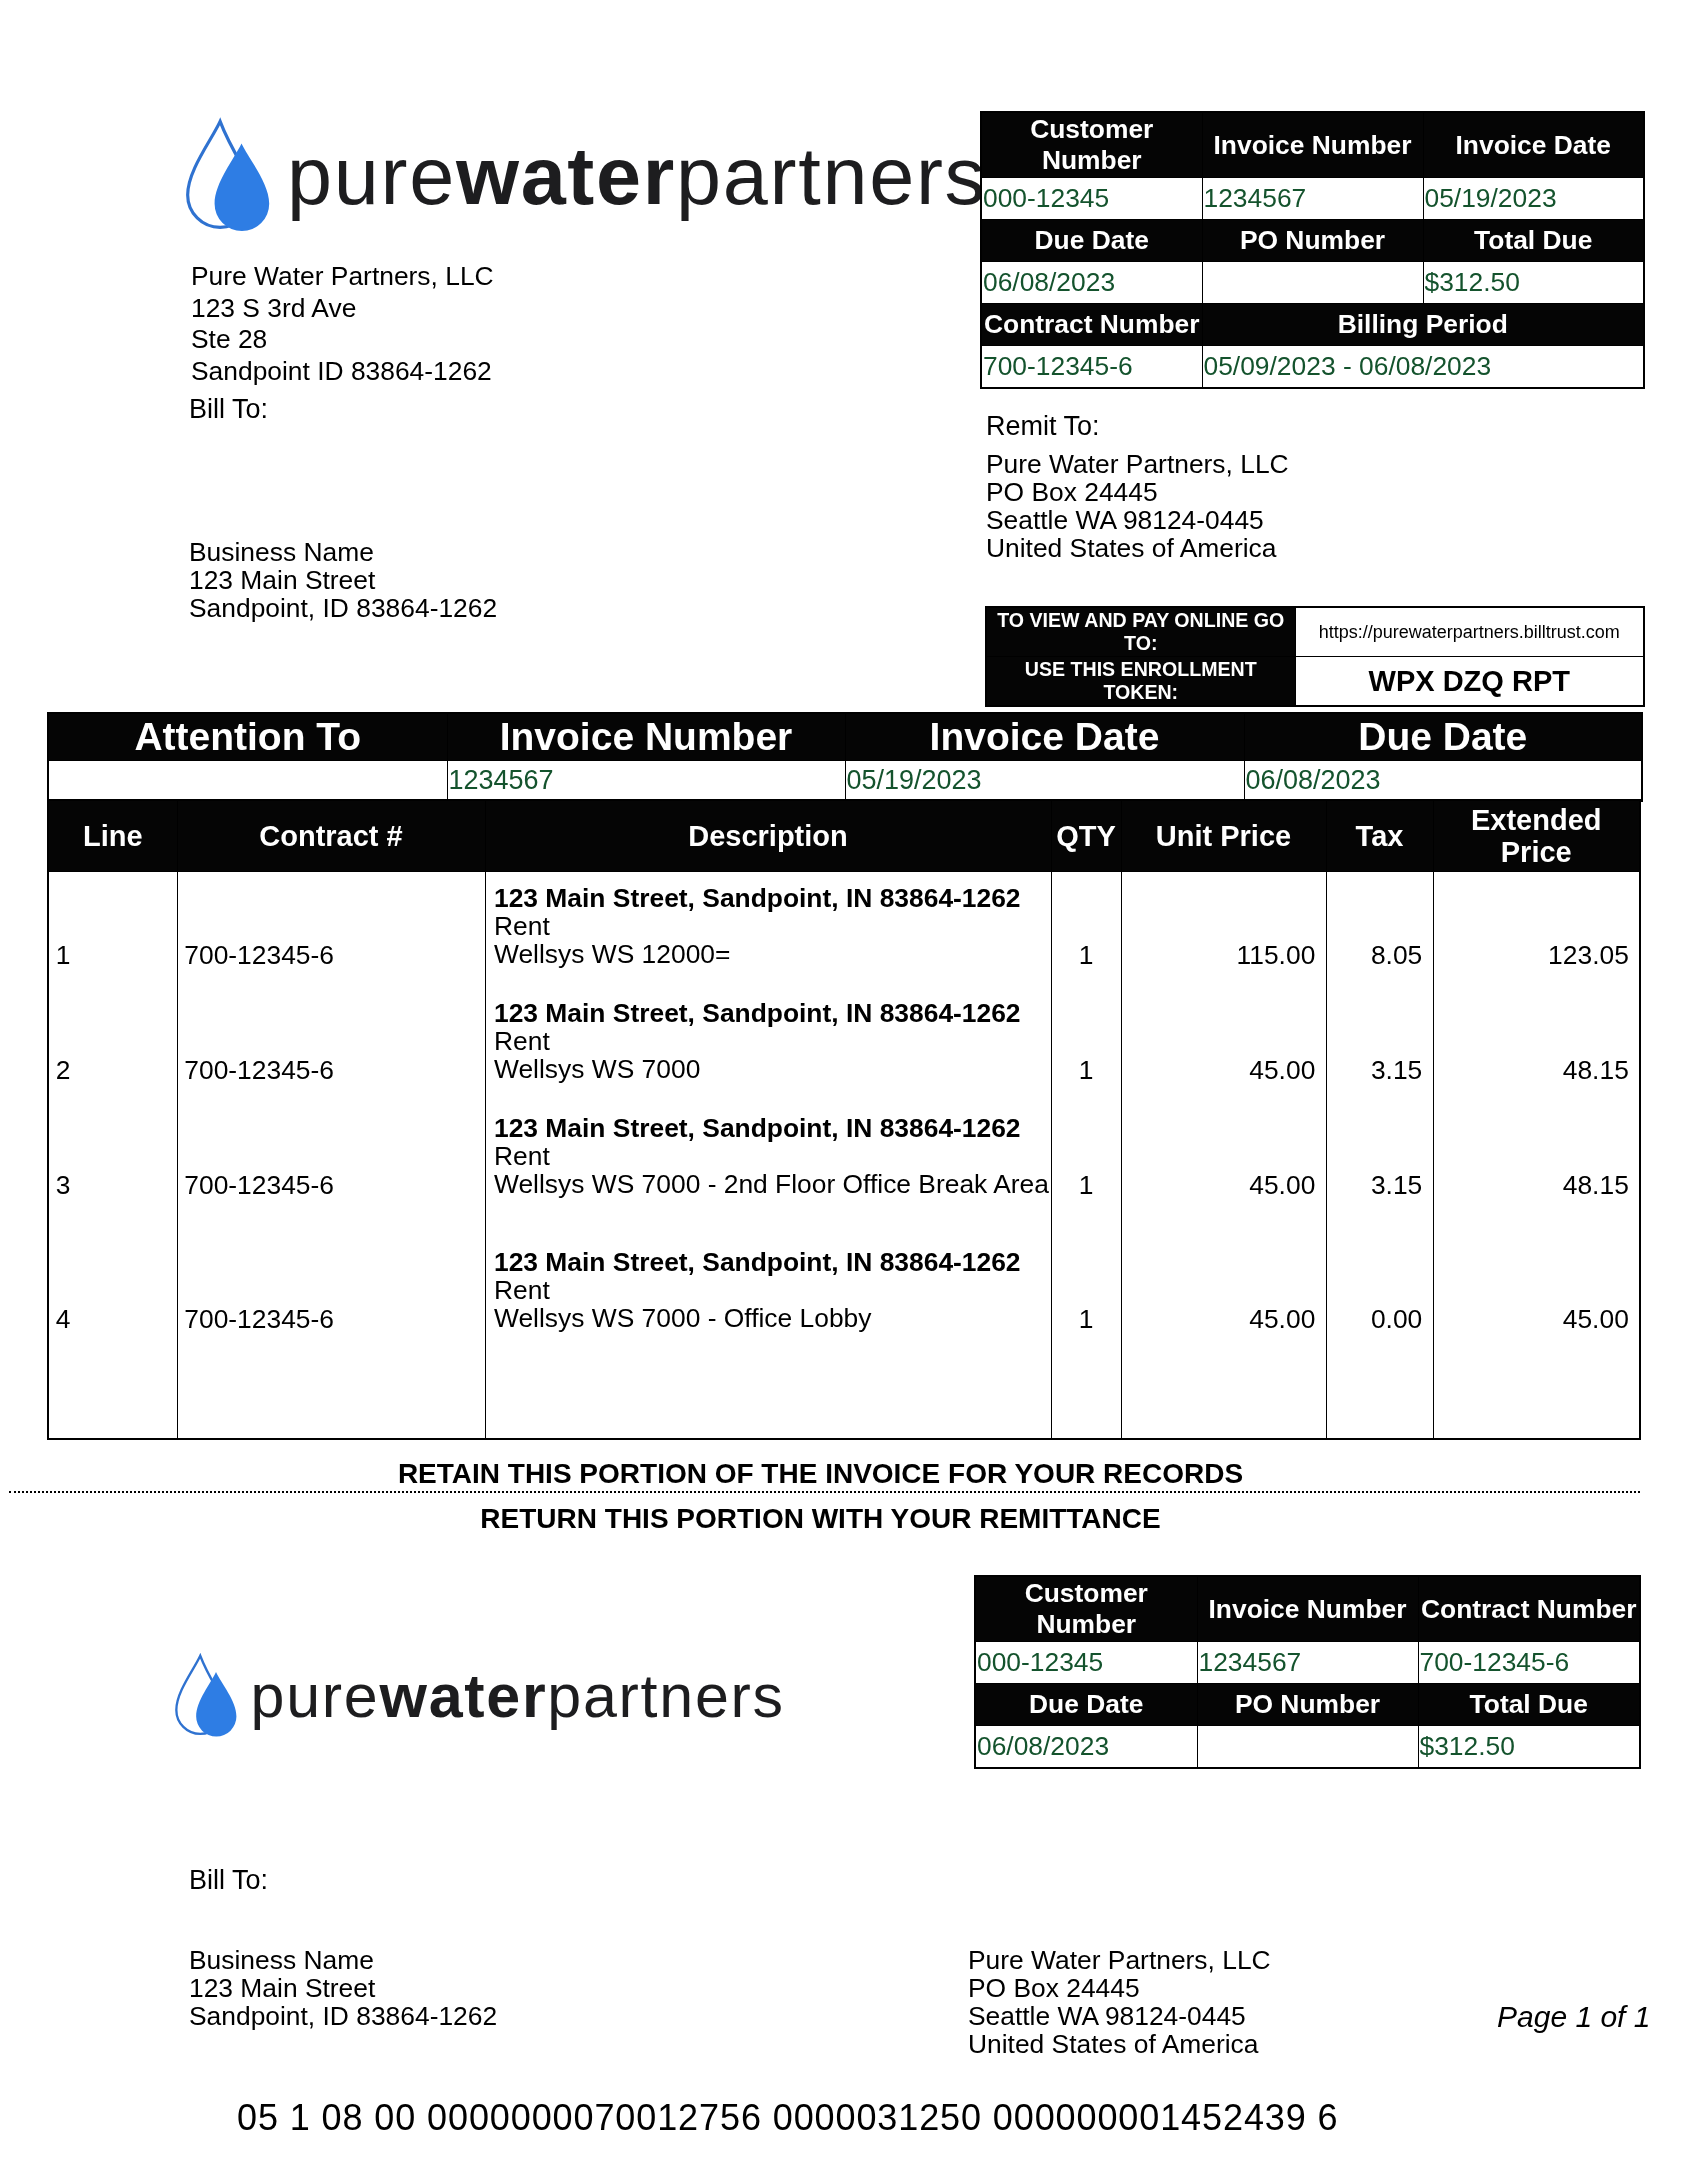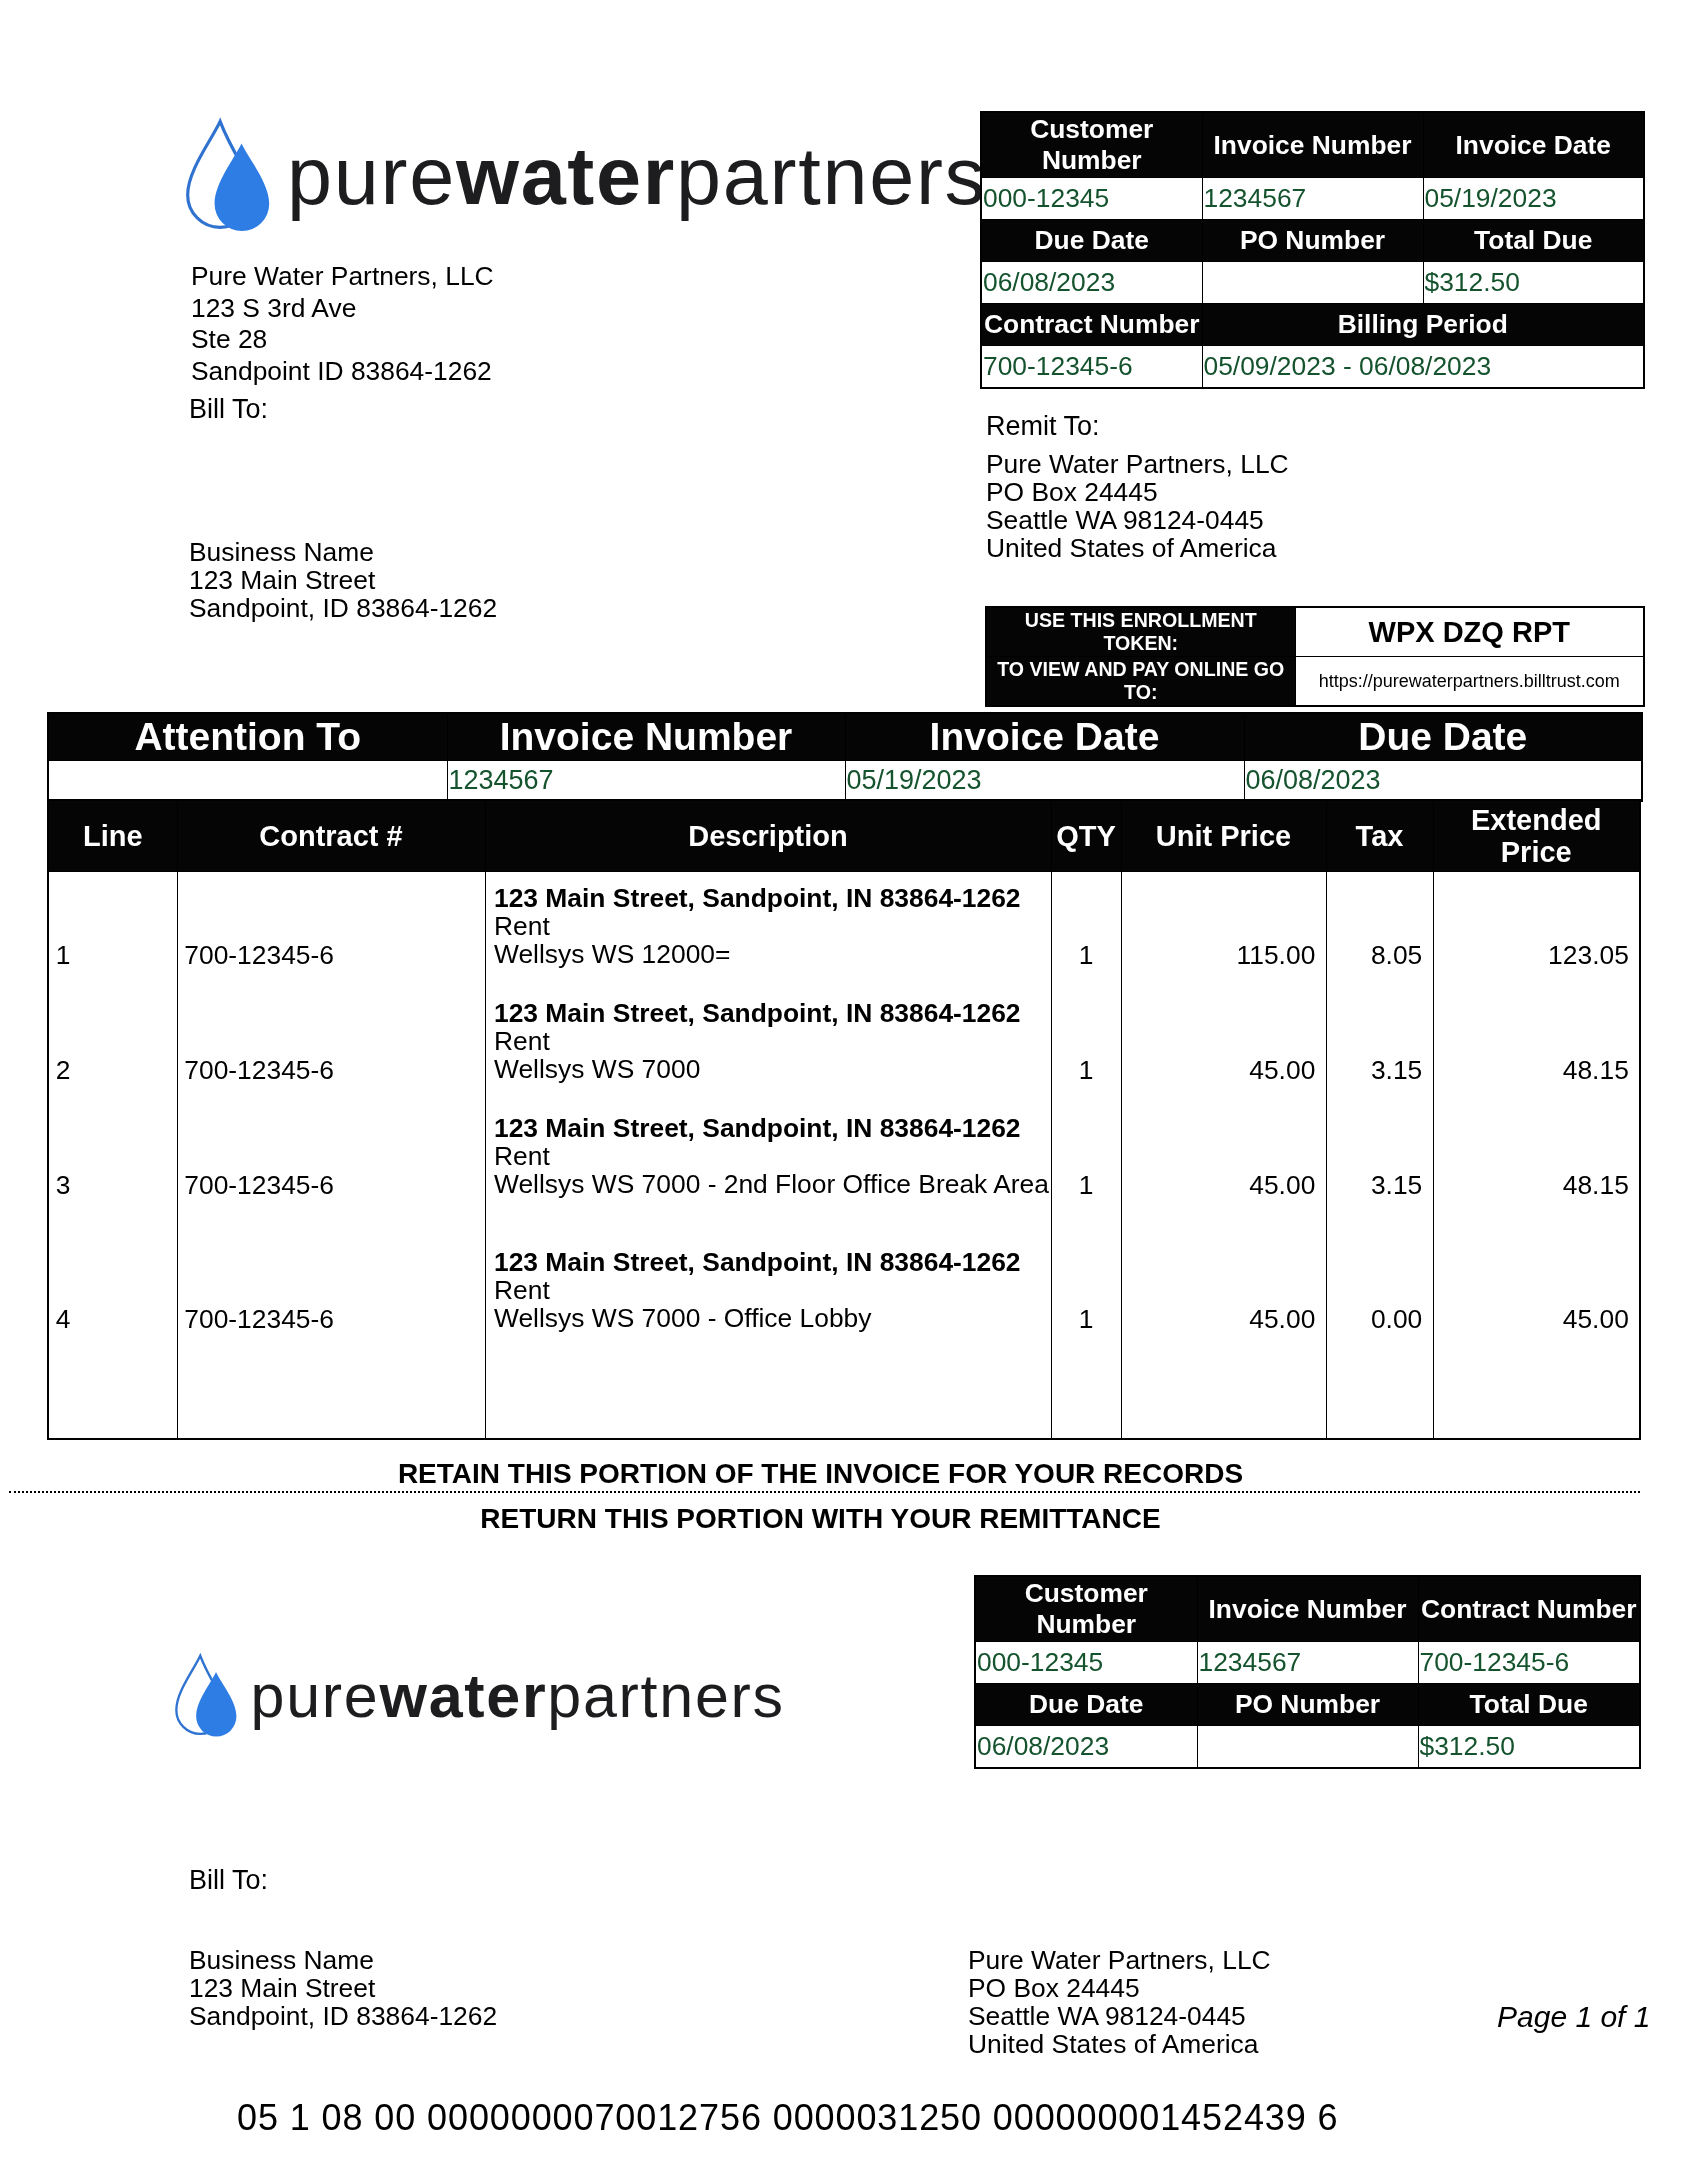--- a/index.html
+++ b/index.html
@@ -136,26 +136,26 @@
     <div>United States of America</div>
   </div>
 
   <table class="paybox framed">
     <colgroup>
         <col style="width:309px">
         <col style="width:349px">
       </colgroup>
     <tbody>
         <tr>
+      <th class="hdcell">TO VIEW AND PAY ONLINE GO TO:</th>
+      <td class="pay-url">https://purewaterpartners.billtrust.com</td>
+    </tr>
+    <tr>
       <th class="hdcell">USE THIS ENROLLMENT TOKEN:</th>
       <td class="pay-token">WPX DZQ RPT</td>
-    </tr>
-    <tr>
-      <th class="hdcell">TO VIEW AND PAY ONLINE GO TO:</th>
-      <td class="pay-url">https://purewaterpartners.billtrust.com</td>
     </tr>
   </tbody>
     </table>
 
   <table class="attention framed">
     <colgroup>
         <col style="width:399px">
         <col style="width:398px">
         <col style="width:399px">
         <col style="width:398px">

